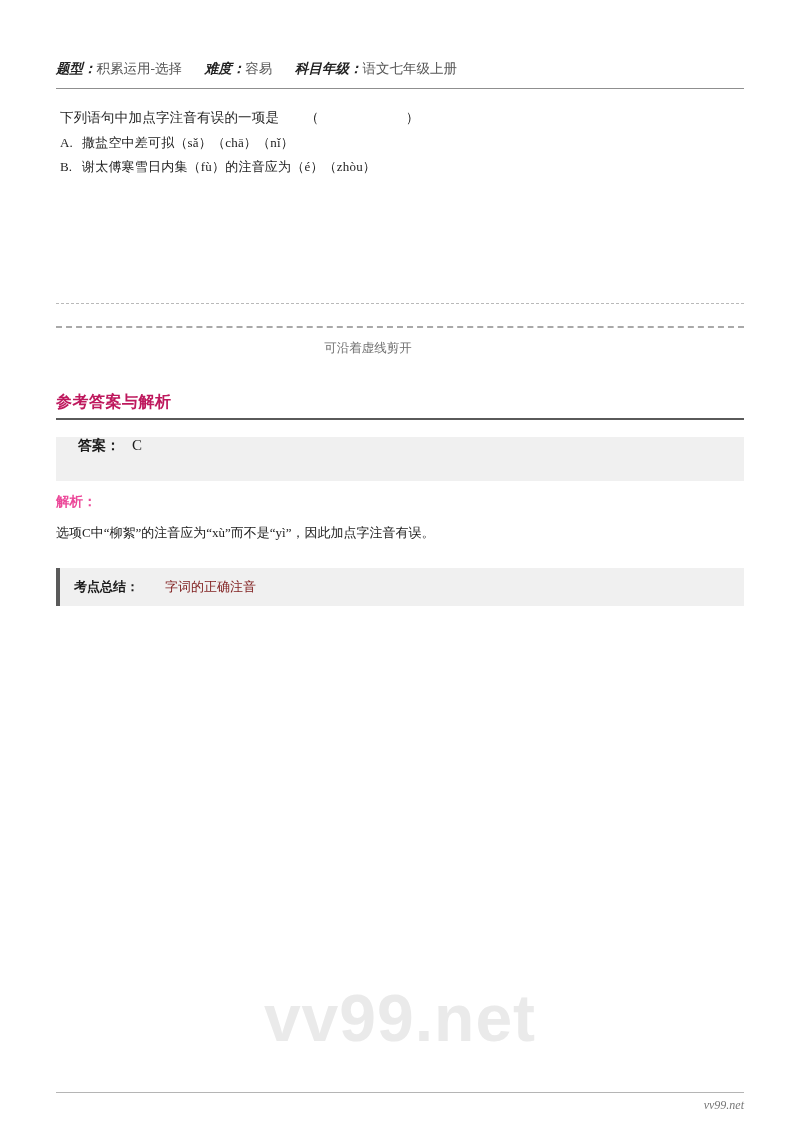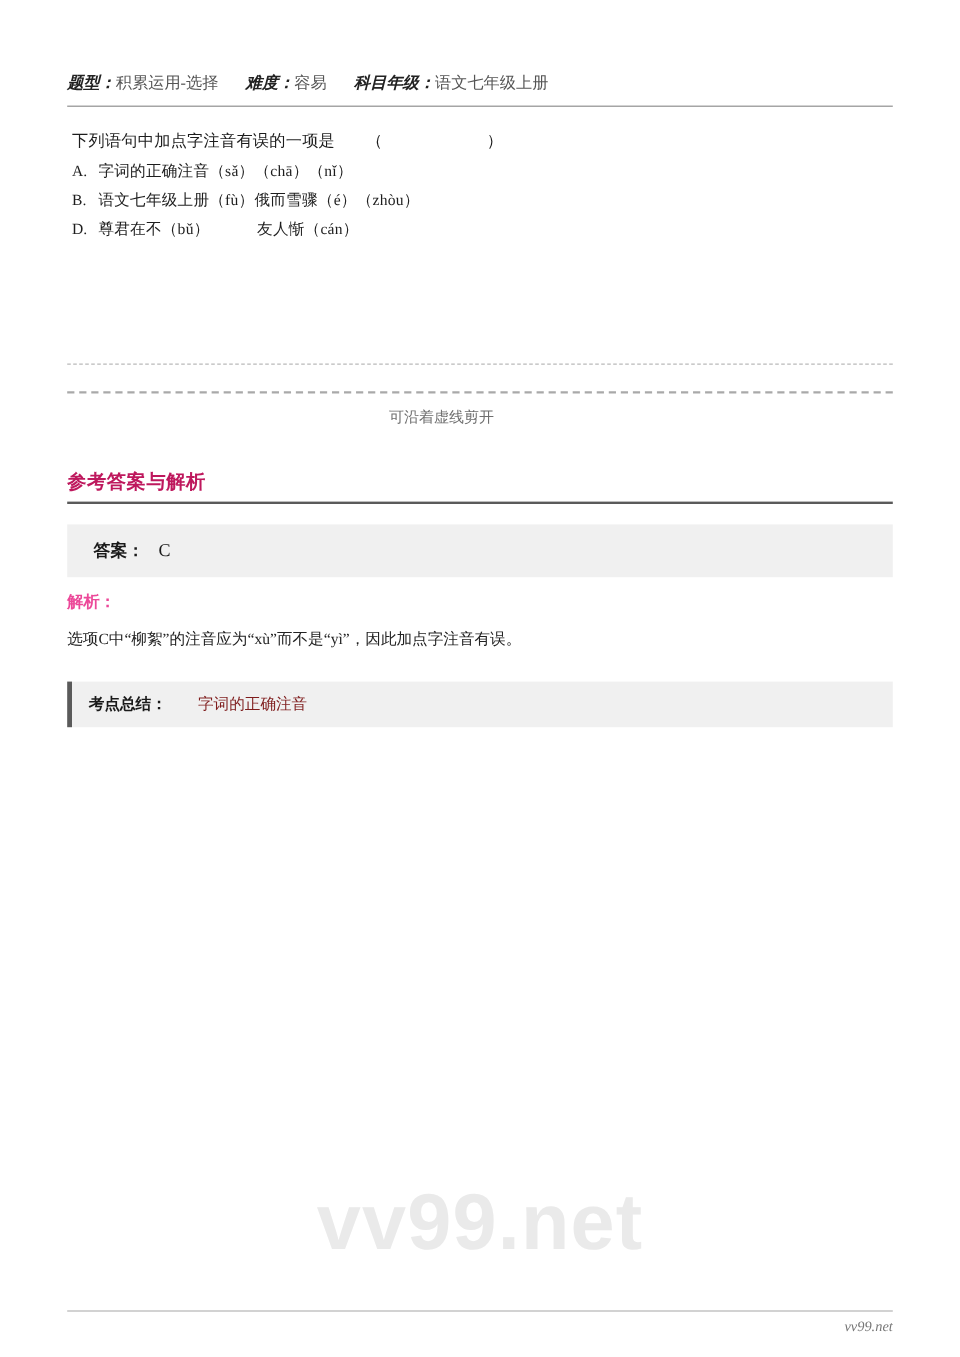--- a/index.html
+++ b/index.html
@@ -124,21 +124,21 @@
 
   .answer-box {
     position: absolute;
     left: 56px;
     top: 437px;
     width: 688px;
     height: 44px;
     background: #f0f0f0;
     box-sizing: border-box;
     display: flex;
-    align-items: center;
+    align-items: flex-start;
   }
   .answer-box .lbl {
     margin-left: 22px;
     font-size: 14px;
     font-weight: bold;
     color: #1a1a1a;
   }
   .answer-box .val {
     margin-left: 12px;
     font-size: 15px;
@@ -232,27 +232,24 @@
     <span class="seg"><span class="label">科目年级：</span><span class="val">语文七年级上册</span></span>
   </div>
 
   <div class="rule top"></div>
 
   <div class="question">
     <div>
       <span class="q-stem">下列语句中加点字注音有误的一项是</span><span class="q-paren">（　　）</span>
     </div>
     <div class="opt">
-      <span class="tag">A.</span><span class="txt">字词的正确注音（sǎ）（chā）（nǐ）</span>
+      <span class="tag">A.</span><span class="txt">撒盐空中差可拟（sǎ）（chā）（nǐ）</span>
     </div>
     <div class="opt">
-      <span class="tag">B.</span><span class="txt">语文七年级上册（fù）俄而雪骤（é）（zhòu）</span>
-    </div>
-    <div class="opt">
-      <span class="tag">D.</span><span class="txt">尊君在不（bǔ）　　　友人惭（cán）</span>
+      <span class="tag">B.</span><span class="txt">谢太傅寒雪日内集（fù）的注音应为（é）（zhòu）</span>
     </div>
   </div>
 
   <div class="dashed one"></div>
   <div class="dashed two"></div>
   <div class="cut-note">可沿着虚线剪开</div>
 
   <div class="sec-title">参考答案与解析</div>
   <div class="rule sec"></div>
 

